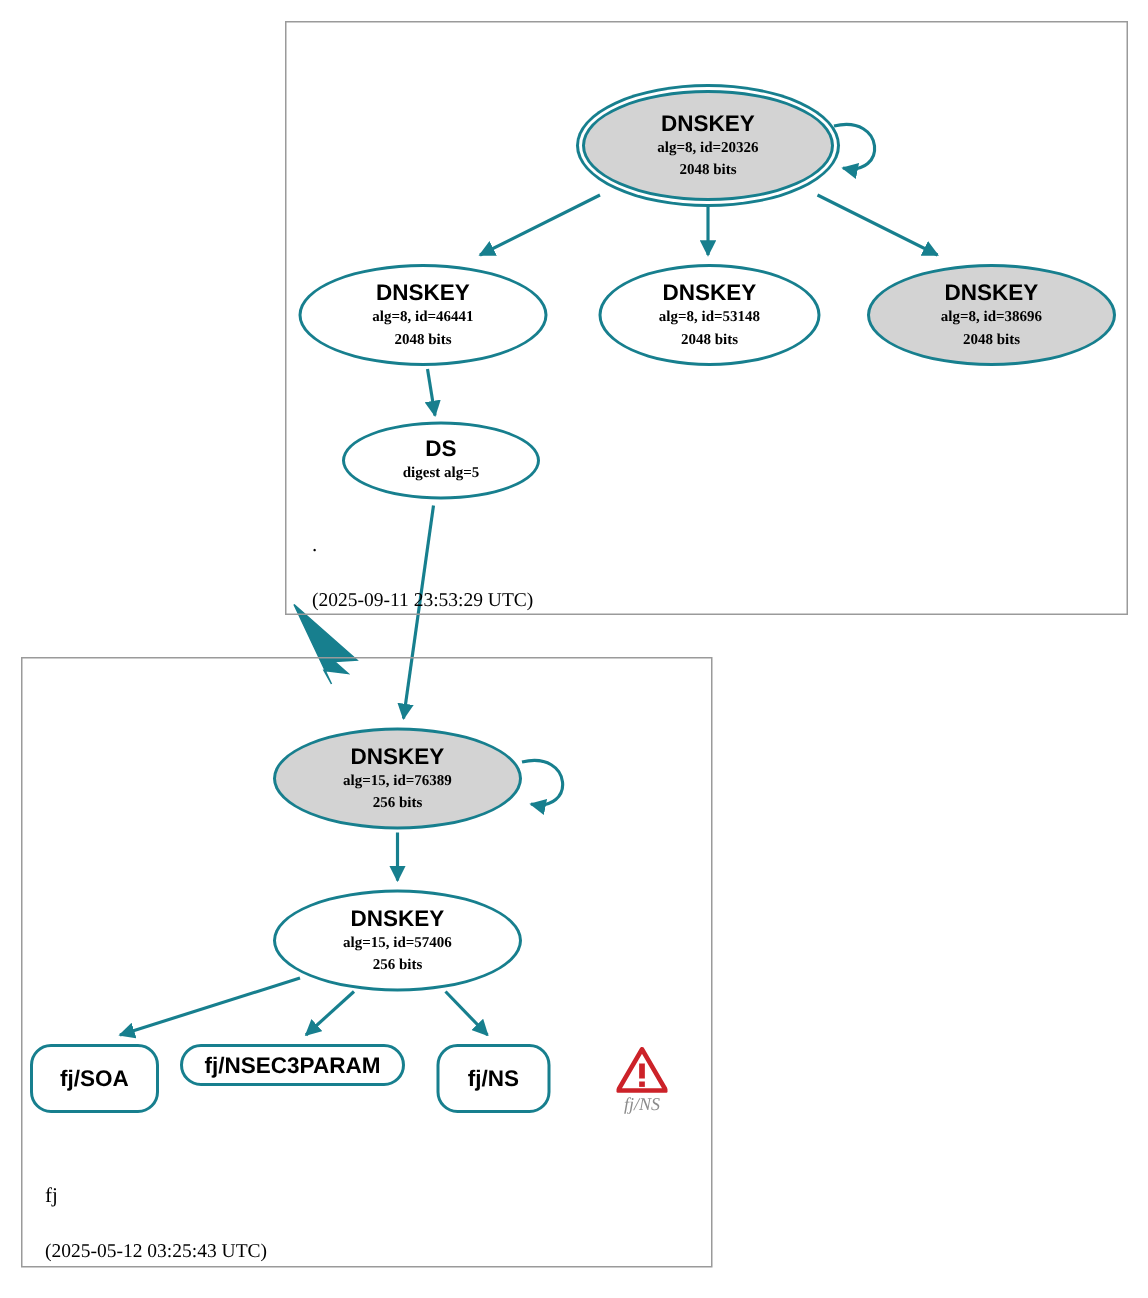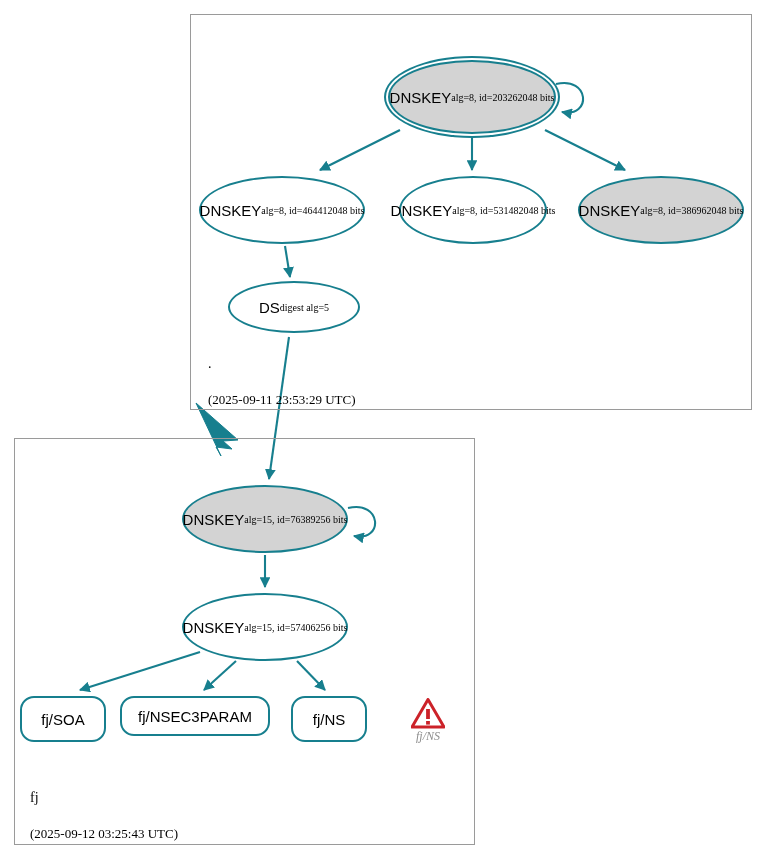--- a/index.html
+++ b/index.html
@@ -47,25 +47,27 @@
     line-height: 16px;
     margin-top: 20px;
   }
   #zone-root-label { left: 208px; top: 356px; }
   #zone-fj-label   { left: 30px;  top: 790px; }
 
   .node {
     position: absolute;
     box-sizing: border-box;
     display: flex;
+    flex-direction: column;
     align-items: center;
     justify-content: center;
     text-align: left;
     color: #000000;
     background: #ffffff;
+    font-weight: bold;
   }
   .ellipse {
     border: 2px solid #177f8e;
     border-radius: 50%;
   }
   .ellipse.filled { background: #d3d3d3; }
   .ellipse.dbl {
     box-shadow: 0 0 0 2px #ffffff, 0 0 0 4px #177f8e;
   }
   .rrset {
@@ -88,21 +90,21 @@
 
   #node-ksk-20326 { left: 388px; top: 60px;  width: 168px; height: 74px; }
   #node-dnskey-46441 { left: 199px; top: 176px; width: 166px; height: 68px; }
   #node-dnskey-53148 { left: 399px; top: 176px; width: 148px; height: 68px; }
   #node-dnskey-38696 { left: 578px; top: 176px; width: 166px; height: 68px; }
   #node-ds-2       { left: 228px; top: 281px; width: 132px; height: 52px; }
   #node-ksk-53415  { left: 182px; top: 485px; width: 166px; height: 68px; }
   #node-zsk-57406  { left: 182px; top: 593px; width: 166px; height: 68px; }
 
   #rrset-soa        { left: 20px;  top: 696px; width: 86px;  height: 46px; }
-  #rrset-nsec3param { left: 120px; top: 696px; width: 150px; height: 40px; }
+  #rrset-nsec3param { left: 120px; top: 696px; width: 150px; height: 28px; }
   #rrset-ns         { left: 291px; top: 696px; width: 76px;  height: 46px; }
 
   #warn-fj-ns {
     position: absolute;
     left: 405px;
     top: 698px;
     width: 46px;
     height: 48px;
     display: flex;
     flex-direction: column;
@@ -158,21 +160,21 @@
 <div class="zone-box" id="zone-root-box"></div>
 <div class="zone-box" id="zone-fj-box"></div>
 
 <div class="zone-label" id="zone-root-label">
   <span class="zname">.</span>
   <span class="zstamp">(2025-09-11 23:53:29 UTC)</span>
 </div>
 
 <div class="zone-label" id="zone-fj-label">
   <span class="zname">fj</span>
-  <span class="zstamp">(2025-09-12 03:25:43 UTC)</span>
+  <span class="zstamp">(2025-05-12 03:25:43 UTC)</span>
 </div>
 
 <div class="node ellipse filled dbl" id="node-ksk-20326">
   <span class="n-title">DNSKEY</span>
   <span class="n-sub">alg=8, id=20326</span>
   <span class="n-sub">2048 bits</span>
 </div>
 
 <div class="node ellipse" id="node-dnskey-46441">
   <span class="n-title">DNSKEY</span>

